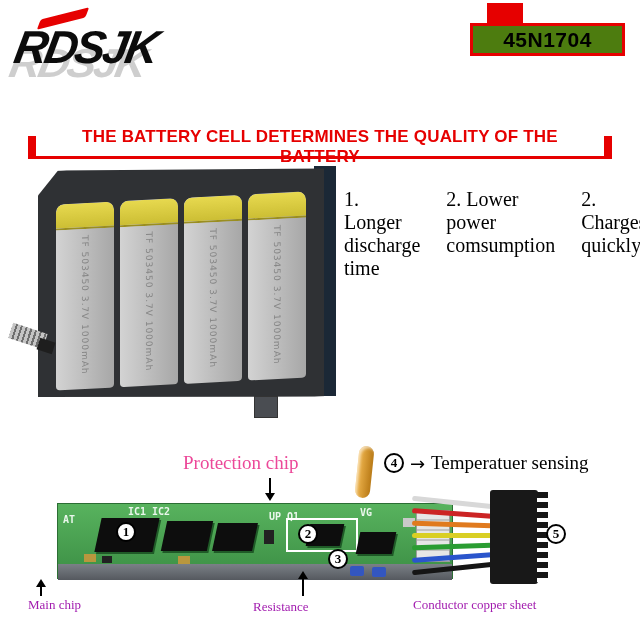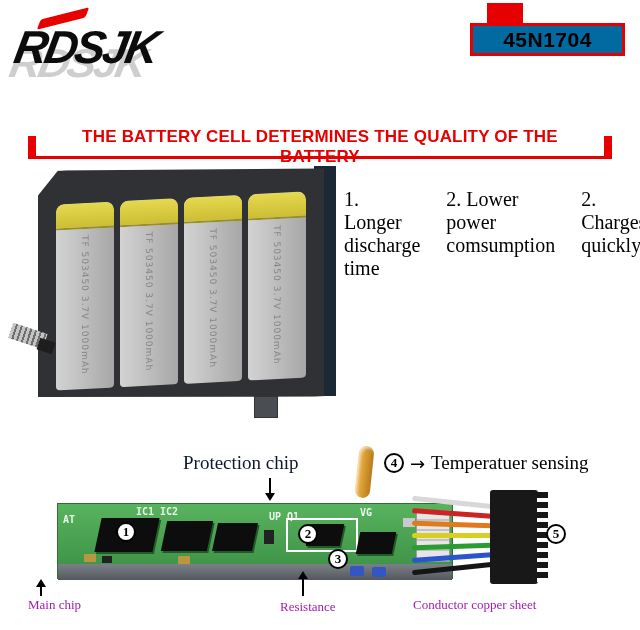--- a/index.html
+++ b/index.html
@@ -7,21 +7,21 @@
   .page { position:relative; width:640px; height:630px; background:#ffffff; overflow:hidden; margin:0 auto; }
 
   
   .logo { position:absolute; left:8px; top:12px; width:220px; height:86px; }
   .logo-shadow { position:absolute; left:2px; top:26px; font-family:"Liberation Sans", sans-serif; font-style:italic; font-weight:900; font-size:44px; letter-spacing:-3px; color:#b5b5b5; opacity:.65; transform:skewX(-10deg) scaleY(.92); }
   .logo-main { position:absolute; left:7px; top:8px; font-family:"Liberation Sans", sans-serif; font-style:italic; font-weight:900; font-size:46px; letter-spacing:-3px; color:#0c0c0c; transform:skewX(-10deg); }
   .logo-swoosh { position:absolute; left:30px; top:2px; width:50px; height:9px; background:#e60000; transform:rotate(-14deg) skewX(-35deg); border-radius:2px; }
 
   
   .badge-tab { position:absolute; left:487px; top:3px; width:36px; height:20px; background:#e60000; }
-  .badge { position:absolute; left:470px; top:23px; width:155px; height:33px; border:3px solid #e60000; background:#0369a1; display:flex; align-items:center; justify-content:center; }
+  .badge { position:absolute; left:470px; top:23px; width:155px; height:33px; border:3px solid #e60000; background:#4d7c0f; display:flex; align-items:center; justify-content:center; }
   .badge-text { font-family:"Liberation Sans", sans-serif; font-weight:700; font-size:21px; color:#000; letter-spacing:.5px; }
 
   
   .headline-row { position:absolute; left:28px; top:127px; width:584px; display:flex; align-items:center; gap:4px; }
   .hbar { width:8px; height:23px; background:#e60000; flex:0 0 auto; }
   .htext { flex:1; text-align:center; font-family:"Liberation Sans", sans-serif; font-weight:700; font-size:17px; color:#e60000; letter-spacing:.2px; }
   .hline { position:absolute; left:28px; top:156px; width:584px; height:3px; background:#e60000; }
 
   
   .battery { position:absolute; left:14px; top:160px; width:322px; height:268px; }
@@ -32,21 +32,21 @@
   .cell-cap { height:26px; background:linear-gradient(#e7d94f,#ccbe34); border-radius:8px 8px 0 0; border-bottom:2px solid #9a8e20; }
   .cell-label { position:absolute; top:32px; left:50%; transform:translateX(-50%); writing-mode:vertical-rl; font-family:"DejaVu Sans", sans-serif; font-size:9px; color:#868686; letter-spacing:1px; white-space:nowrap; }
   .ribbon { position:absolute; left:-4px; top:168px; width:36px; height:16px; background:repeating-linear-gradient(90deg,#c4c4c4 0 3px,#6e6e6e 3px 5px); transform:rotate(18deg); }
   .ribbon-conn { position:absolute; left:24px; top:180px; width:16px; height:12px; background:#1e1e1e; transform:rotate(18deg); }
   .bat-conn { position:absolute; left:240px; top:236px; width:24px; height:22px; background:#4a4d52; border:1px solid #333; }
 
   
   .features { position:absolute; left:344px; top:188px; display:flex; flex-direction:row; gap:26px; font-size:20px; color:#000; }
 
   
-  .prot-label { position:absolute; left:183px; top:452px; font-size:19px; color:#0f172a; }
+  .prot-label { position:absolute; left:183px; top:452px; font-size:19px; color:#ec4899; }
   .arrow-line { position:absolute; width:2px; background:#000; }
   .arrow-down::after { content:""; position:absolute; left:-4px; bottom:-8px; border:5px solid transparent; border-top:8px solid #000; }
   .arrow-up::before { content:""; position:absolute; left:-4px; top:-8px; border:5px solid transparent; border-bottom:8px solid #000; }
   .prot-arrow { left:269px; top:478px; height:20px; }
   .gold-pin { position:absolute; left:357px; top:446px; width:15px; height:52px; border-radius:8px; background:linear-gradient(90deg,#f2b851,#b97a16); box-shadow:inset 2px 2px 3px rgba(255,255,255,.6); transform:rotate(6deg); }
   .temp-line { position:absolute; left:384px; top:452px; display:flex; align-items:center; gap:6px; }
   .temp-arrow { font-family:"DejaVu Sans", sans-serif; font-size:18px; color:#000; }
   .temp-text { font-size:19px; color:#000; }
 
   
@@ -54,21 +54,21 @@
   .marker.abs { position:absolute; z-index:5; }
   .m1 { left:58px; top:18px; }
   .m2 { left:240px; top:20px; }
   .m3 { left:270px; top:45px; }
   .m5 { left:546px; top:524px; }
 
   
   .pcb { position:absolute; left:25px; top:503px; width:396px; height:76px; background:linear-gradient(#58b35e,#3b8e44); border:1px solid #2c6e34;margin-left:32px; }
   .silk { position:absolute; font-family:"DejaVu Sans Mono", monospace; font-size:10px; font-weight:700; color:#eaf7ec; }
   .silk-at { left:5px; top:10px; }
-  .silk-ic { left:78px; top:2px;text-align:right; }
+  .silk-ic { left:70px; top:2px;text-align:right; }
   .silk-up { left:186px; top:7px;padding-left:25px; }
   .silk-vg { left:302px; top:3px; }
   .chip { position:absolute; background:#0d0d0d; transform:skewX(-12deg); box-shadow:2px 2px 0 #1f5a27; }
   .chip-main { left:40px; top:14px; width:58px; height:34px; }
   .chip-b { left:106px; top:17px; width:46px; height:30px; }
   .chip-c { left:157px; top:19px; width:40px; height:28px; }
   .soic-a { left:250px; top:20px; width:34px; height:22px; }
   .soic-b { left:300px; top:28px; width:36px; height:22px; }
   .prot-box { position:absolute; left:228px; top:14px; width:72px; height:34px; border:2px solid #fff; }
   .bit { position:absolute; }
@@ -92,21 +92,21 @@
   .w4 { top:37px; background:#d9cf24; transform:rotate(0deg); }
   .w5 { top:48px; background:#2a9d32; transform:rotate(-2deg); }
   .w6 { top:59px; background:#2a55cc; transform:rotate(-4deg); }
   .w7 { top:70px; background:#151515; transform:rotate(-6deg); }
   .conn-black { position:absolute; left:490px; top:490px; width:48px; height:94px; background:#181818; border-radius:3px; }
   .conn-teeth { position:absolute; left:537px; top:492px; width:11px; height:90px; background:repeating-linear-gradient(180deg,#161616 0 6px,#ffffff 6px 10px); }
 
   
   .bottom-label { position:absolute; font-size:13px; color:#a21caf; }
   .label-main { left:28px; top:597px; }
-  .label-res { left:253px; top:599px;margin-left:27px; }
+  .label-res { left:253px; top:599px; }
   .label-copper { left:413px; top:597px; }
   .main-arrow { left:40px; top:582px; height:14px; }
   .res-arrow { left:302px; top:574px; height:22px; }
 </style>
 </head>
 <body>
 
 <div class="page">
 
   <div class="logo">

